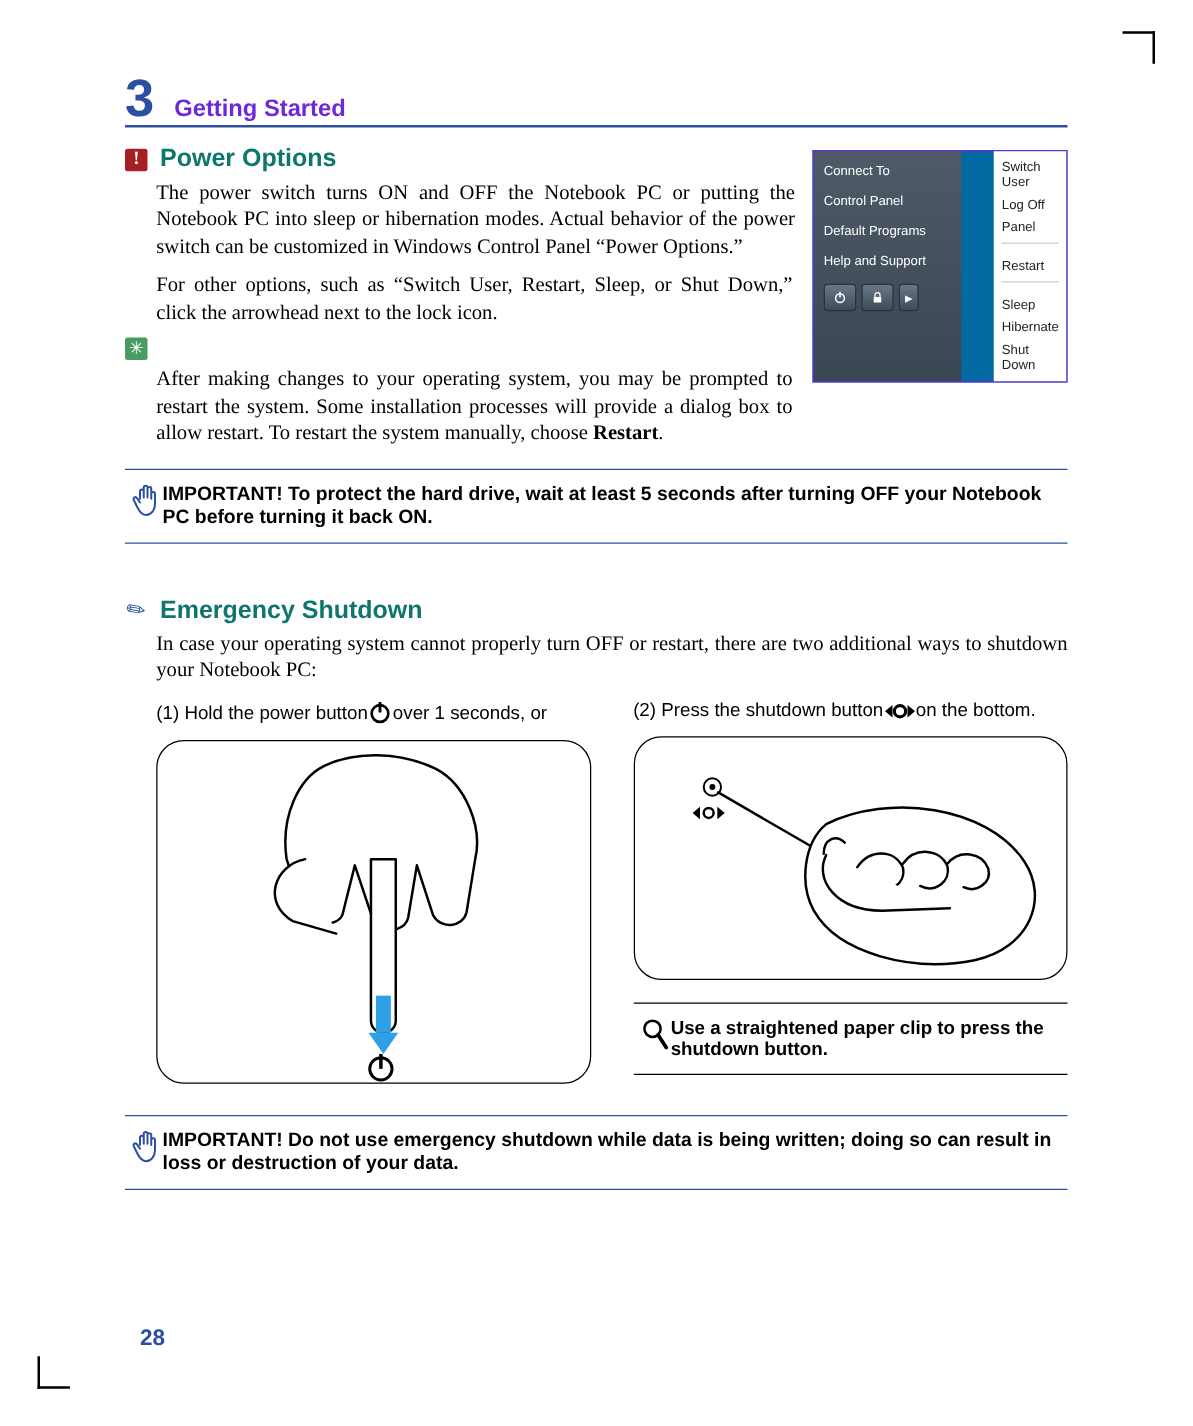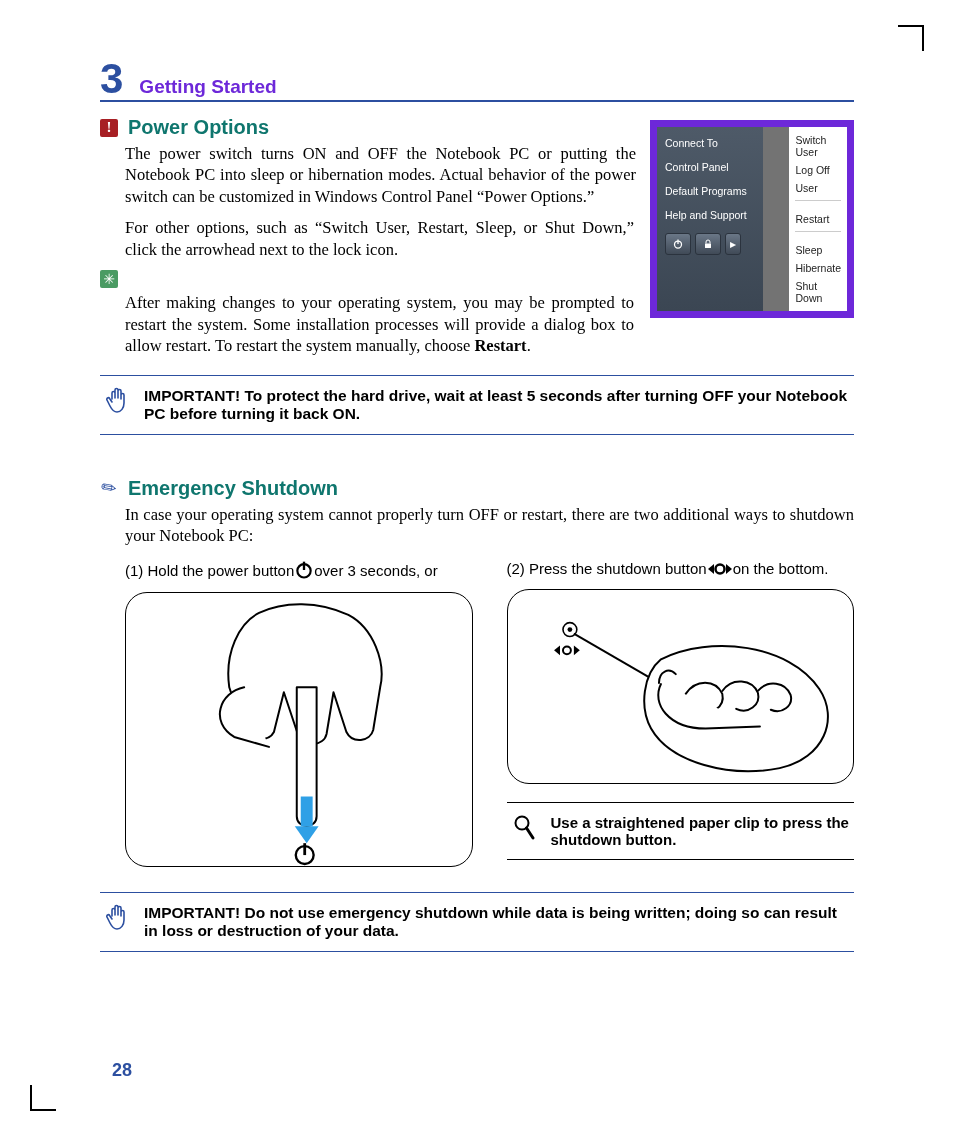--- a/index.html
+++ b/index.html
@@ -101,22 +101,22 @@
     text-align: justify;
   }
   .float-block {
     float: right;
     width: 204px;
     margin: 4px 0 6px 14px;
     font-family: "Segoe UI", Arial, sans-serif;
   }
   .vista-menu {
     display: flex;
-    border: 7px solid #6d28d9;
-    background: #737373;
+    border: 1px solid #6d28d9;
+    background: #0369a1;
     font-size: 10.5px;
     color: #222;
     gap: 26px;
   }
   .vista-left {
     width: 120px;
     background: linear-gradient(#4e5a68, #3b4653);
     color: #fff;
     padding: 4px 8px 0 8px;
   }
@@ -139,21 +139,20 @@
     flex: 1;
     padding: 4px 6px;
     background: #fff;
   }
   .vista-right div { padding: 3px 0; }
   .vista-sep { border-top: 1px solid #ccc; margin: 3px 0; }
 
   .callout {
     margin: 18px 0 10px 0;
     display: flex;
-    gap: 14px;
     align-items: flex-start;
     border-top: 1.5px solid #2c4fa0;
     border-bottom: 1.5px solid #2c4fa0;
     padding: 11px 4px;
     font-family: Arial, Helvetica, sans-serif;
     font-size: 15.5px;
     font-weight: 700;
   }
   .callout .hand-icon {
     color: #2c4fa0;
@@ -243,21 +242,21 @@
                   <rect x="6" y="11" width="12" height="9" rx="1" fill="#fff"></rect>
                   <path d="M8 11 V8 a4 4 0 0 1 8 0 v3" fill="none" stroke="#fff" stroke-width="2"></path>
                 </svg>
             </span>
             <span class="vista-btn" style="width:14px">▸</span>
           </div>
         </div>
         <div class="vista-right">
           <div>Switch User</div>
           <div>Log Off</div>
-          <div>User</div>
+          <div>Panel</div>
           <div class="vista-sep"></div>
           <div>Restart</div>
           <div class="vista-sep"></div>
           <div>Sleep</div>
           <div>Hibernate</div>
           <div>Shut Down</div>
         </div>
       </div>
     </div>
 
@@ -296,21 +295,21 @@
 
       <div class="col">
         <div class="step-label">
           <span>(1) Hold the power button </span>
           <span class="inline-icon">
             <svg width="20" height="20" viewBox="0 0 24 24">
                 <circle cx="12" cy="13" r="8" fill="none" stroke="#000" stroke-width="2.6"></circle>
                 <rect x="10.6" y="2" width="2.8" height="10" fill="#000"></rect>
               </svg>
           </span>
-          <span> over 3 seconds, or</span>
+          <span> over 1 seconds, or</span>
         </div>
         <div class="illus-box illus-tall">
           <svg class="illus-svg" viewBox="0 0 300 275">
 
             <g stroke="#000" stroke-width="2" fill="#fff" stroke-linejoin="round" stroke-linecap="round">
               <path d="M110 20 C 90 30 75 60 80 95 L 95 140 C 100 150 120 150 125 140 L 135 100 L 150 145 C 155 155 175 155 178 142 L 185 100 L 198 140 C 204 152 222 150 225 138 L 232 95 C 238 70 225 35 200 22 C 170 8 135 8 110 20 Z"></path>
 
               <path d="M148 95 L148 225 C148 238 168 238 168 225 L168 95 Z"></path>
 
               <path d="M95 95 C 70 100 60 130 85 145 L 120 155"></path>

